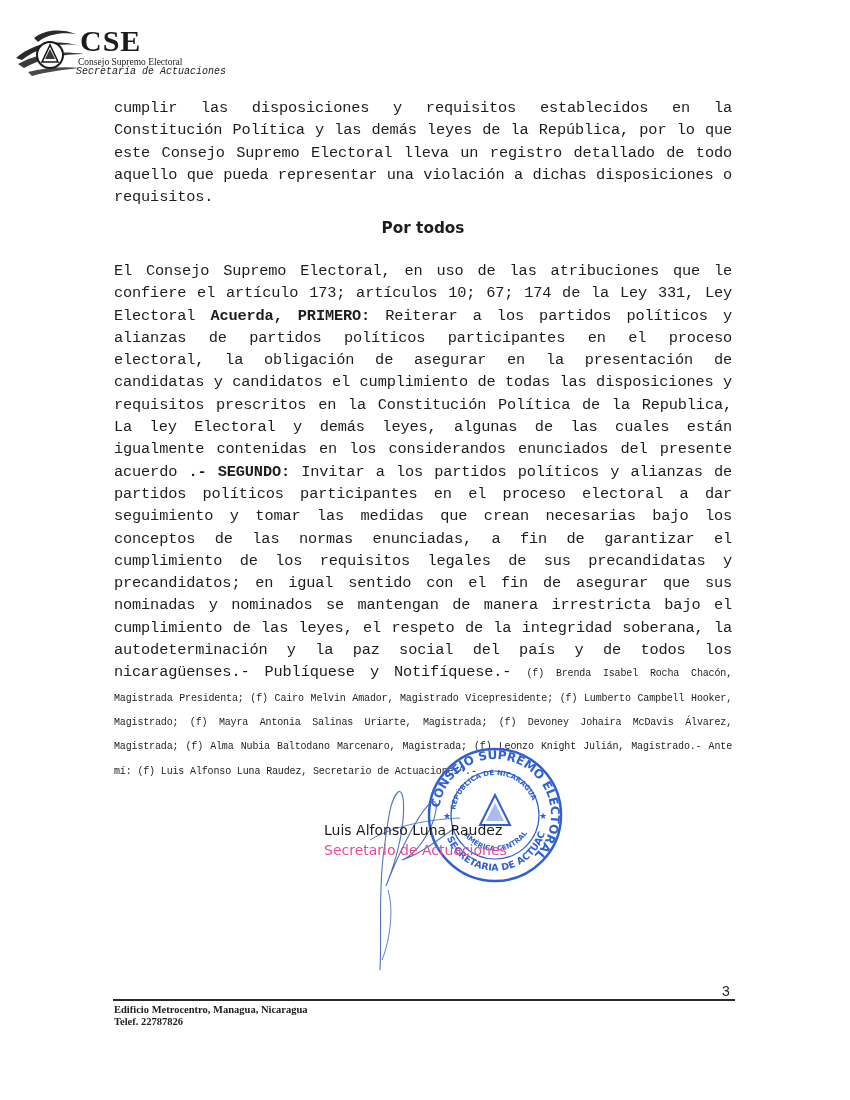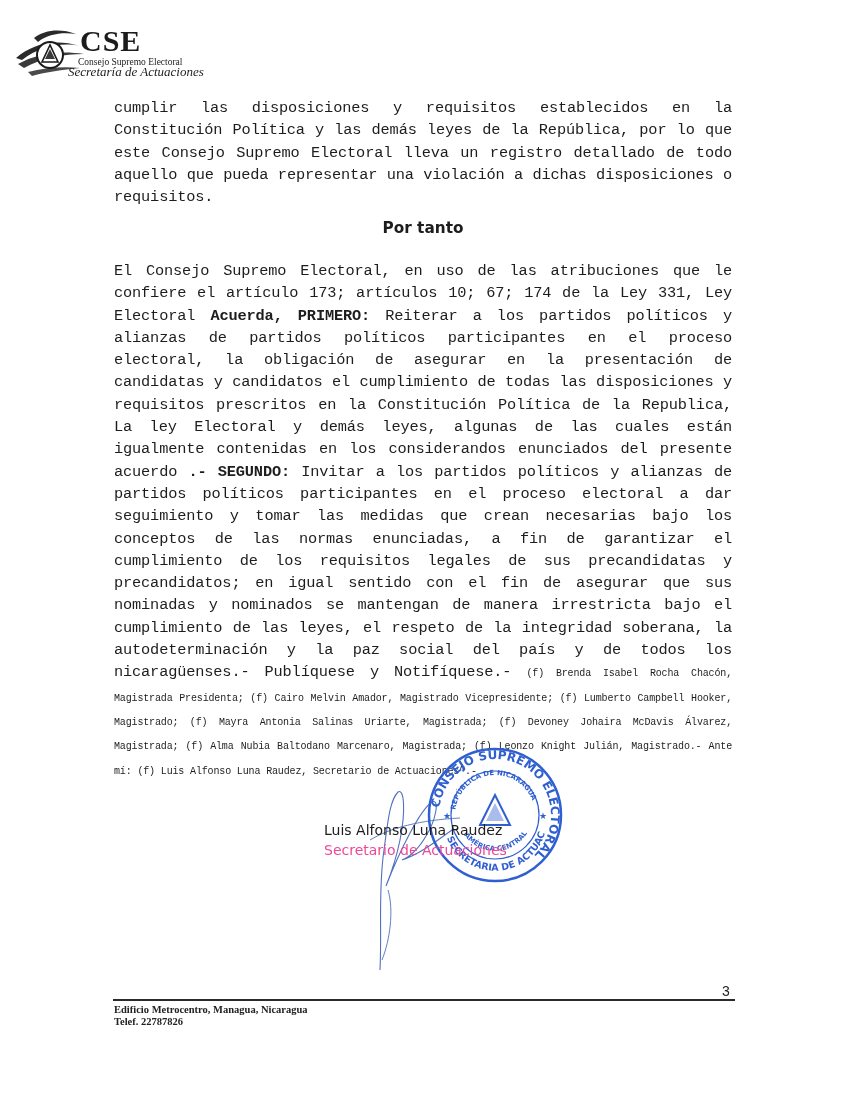--- a/index.html
+++ b/index.html
@@ -4,21 +4,21 @@
   <style>
     html, body { margin: 0; padding: 0; background: #ffffff; }
     body { width: 850px; height: 1100px; position: relative; overflow: hidden; color: #1a1a1a; }
     .page { position: absolute; left: 0; top: 0; width: 850px; height: 1100px; background: #fff; }
 
     
     .logo { position: absolute; left: 14px; top: 24px; width: 150px; height: 62px; }
     .logo svg { position: absolute; left: 0; top: 0; }
     .logo-cse { position: absolute; left: 66px; top: 2px; font-family: "Liberation Serif", serif; font-weight: bold; font-size: 30px; letter-spacing: 1px; color: #1c1c1c; line-height: 30px; }
     .logo-sub1 { position: absolute; left: 64px; top: 33px; font-family: "Liberation Serif", serif; font-size: 9.5px; color: #222; white-space: nowrap; line-height: 10px; }
-    .logo-sub2 { position: absolute; left: 54px; top: 43px; font-family: Liberation Serif, serif; font-style: italic; font-size: 13px; color: #222; white-space: nowrap; line-height: 10px; }
+    .logo-sub2 { position: absolute; left: 62px; top: 43px; font-family: Liberation Mono, monospace; font-style: italic; font-size: 10px; color: #222; white-space: nowrap; line-height: 10px; }
 
     
     .body-text { position: absolute; left: 114px; width: 618px; font-family: Liberation Mono, monospace; font-size: 15.3px; line-height: 22.3px; text-align: justify; color: #1d1d1d; letter-spacing: -0.15px; }
     .p1 { top: 97px; }
     .heading { position: absolute; left: 114px; width: 618px; top: 219px; text-align: center; font-family: "DejaVu Sans", sans-serif; font-weight: bold; font-size: 15.3px; color: #1d1d1d; }
     .p2 { top: 260px; }
     .p2 .sig-part { font-size: 10px; }
     .p3 { top: 728px; font-size: 14.3px; line-height: 20px; }
     b { font-weight: bold; }
 
@@ -51,21 +51,21 @@
       <polygon points="36,21 28,38 44,38" fill="none" stroke="#1a1a1a" stroke-width="1.6"></polygon>
       <polygon points="36,25 31,35 41,35" fill="#3a3a3a"></polygon>
     </svg>
     <div class="logo-cse">CSE</div>
     <div class="logo-sub1">Consejo Supremo Electoral</div>
     <div class="logo-sub2">Secretaría de Actuaciones</div>
   </div>
 
   <div class="body-text p1">cumplir las disposiciones y requisitos establecidos en la Constitución Política y las demás leyes de la República, por lo que este Consejo Supremo Electoral lleva un registro detallado de todo aquello que pueda representar una violación a dichas disposiciones o requisitos.</div>
 
-  <div class="heading">Por tanto</div>
+  <div class="heading">Por todos</div>
 
   <div class="body-text p2"><span>El Consejo Supremo Electoral, en uso de las atribuciones que le confiere el artículo 173; artículos 10; 67; 174 de la Ley 331, Ley Electoral </span><b>Acuerda, PRIMERO:</b><span> Reiterar a los partidos políticos y alianzas de partidos políticos participantes en el proceso electoral, la obligación de asegurar en la presentación de candidatas y candidatos  el cumplimiento de todas las disposiciones y requisitos prescritos en la Constitución Política de la Republica, La ley Electoral y demás leyes, algunas de las cuales están igualmente contenidas en los considerandos enunciados del presente acuerdo </span><b>.- SEGUNDO:</b><span> Invitar a los partidos políticos y alianzas de partidos políticos participantes en el proceso electoral a dar seguimiento y tomar las medidas que crean necesarias bajo los conceptos de las normas enunciadas, a fin de garantizar el cumplimiento de los requisitos legales de sus precandidatas y precandidatos; en igual sentido con el fin de asegurar que sus nominadas y nominados se mantengan de manera irrestricta bajo el cumplimiento de las leyes, el respeto de la integridad soberana, la autodeterminación y la paz social del país y de todos los nicaragüenses.- Publíquese y Notifíquese.- </span><span class="sig-part">(f) Brenda Isabel Rocha Chacón, Magistrada Presidenta; (f) Cairo Melvin Amador, Magistrado Vicepresidente; (f) Lumberto Campbell Hooker, Magistrado; (f) Mayra Antonia Salinas Uriarte, Magistrada; (f) Devoney Johaira McDavis Álvarez, Magistrada; (f) Alma Nubia Baltodano Marcenaro, Magistrada; (f) Leonzo Knight Julián, Magistrado.- Ante mí: (f) Luis Alfonso Luna Raudez, Secretario de Actuaciones”.-</span></div>
 
 
   <svg class="signature" viewBox="0 0 110 200">
     <path d="M20 190 C 22 150, 18 110, 24 70 C 28 40, 30 20, 38 12 C 44 8, 46 30, 40 60 C 36 80, 30 96, 26 106 C 40 70, 60 30, 72 22 C 80 18, 76 40, 66 56 C 58 70, 48 78, 42 80 C 60 74, 78 60, 92 50" fill="none" stroke="#5070c0" stroke-width="1.1"></path>
     <path d="M10 60 C 30 48, 60 40, 100 38" fill="none" stroke="#5070c0" stroke-width="0.9"></path>
     <path d="M28 110 C 34 130, 30 160, 22 180" fill="none" stroke="#5070c0" stroke-width="0.9"></path>
   </svg>
 

